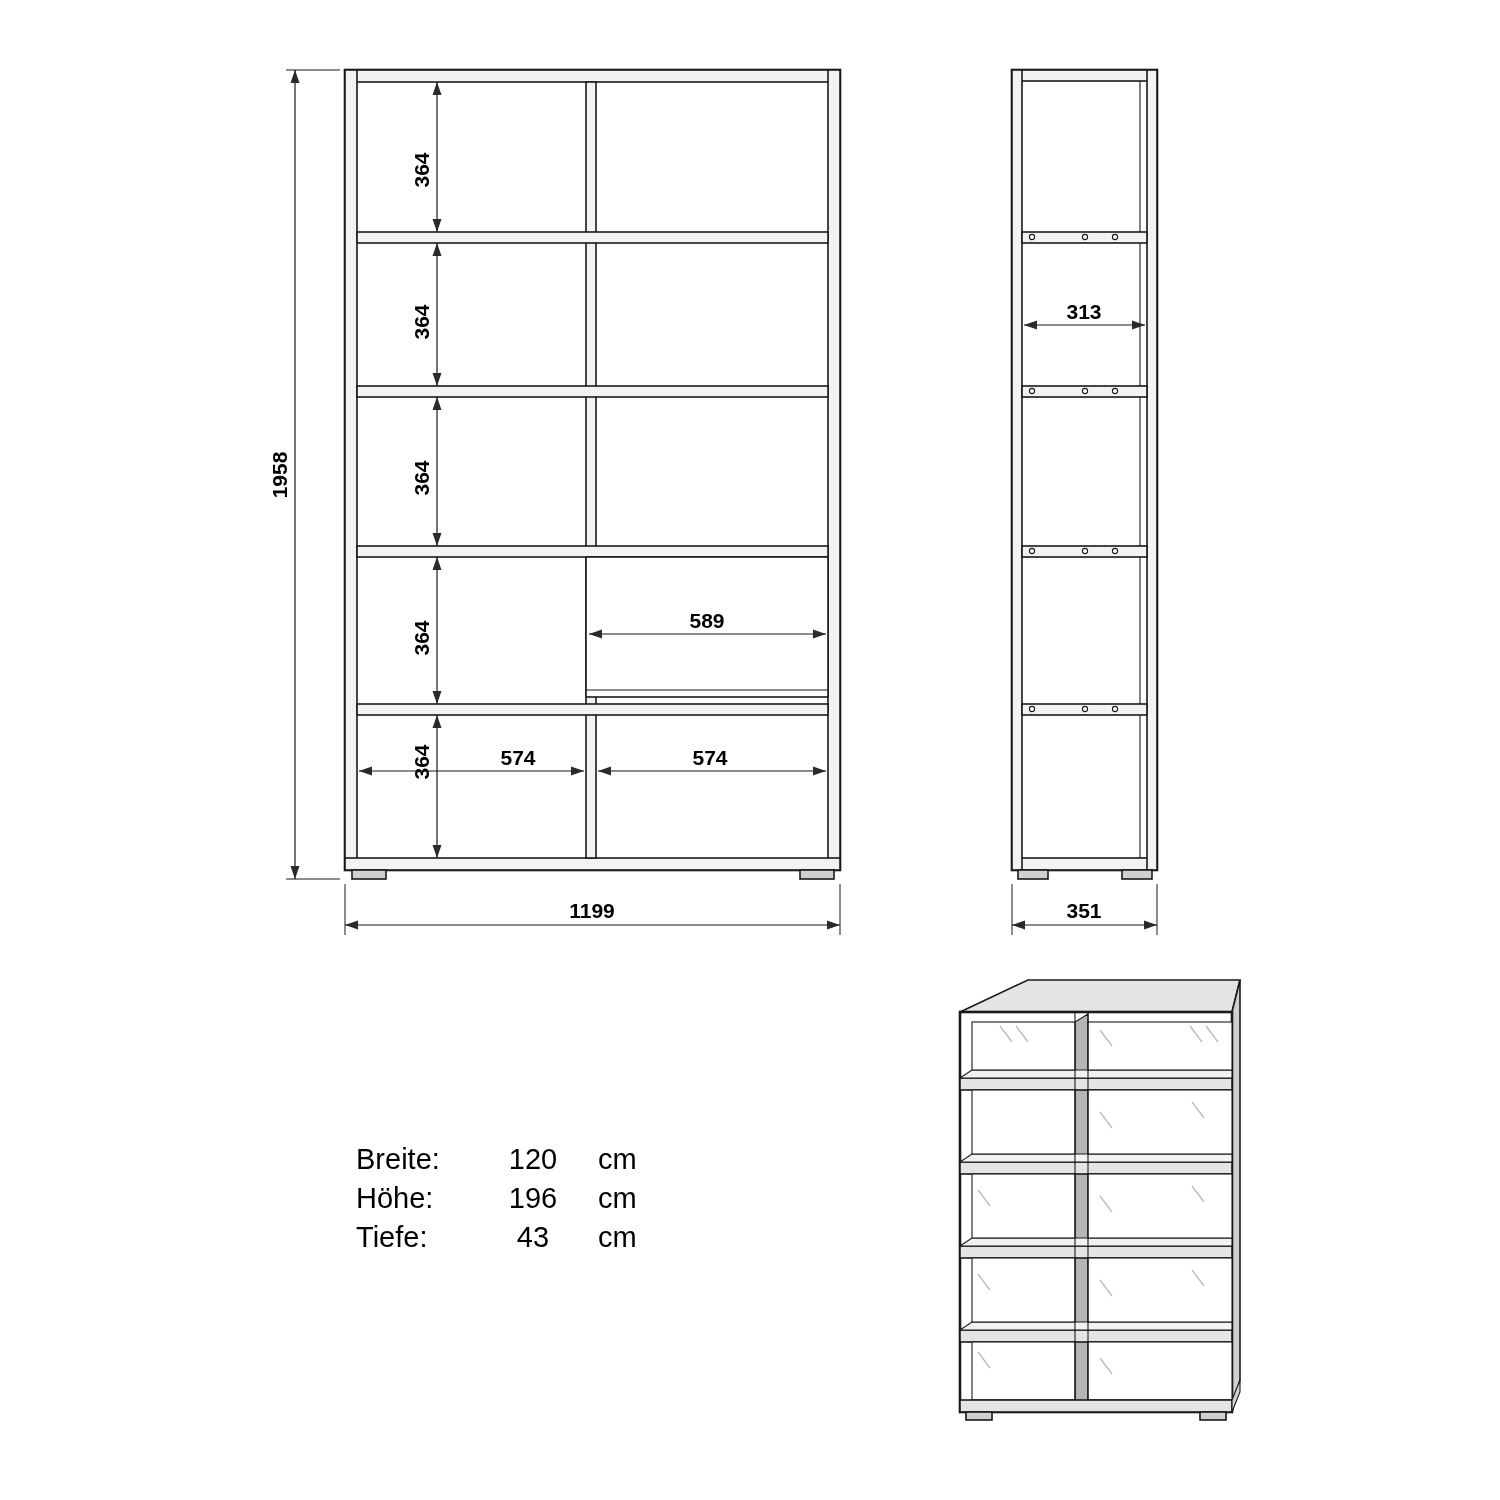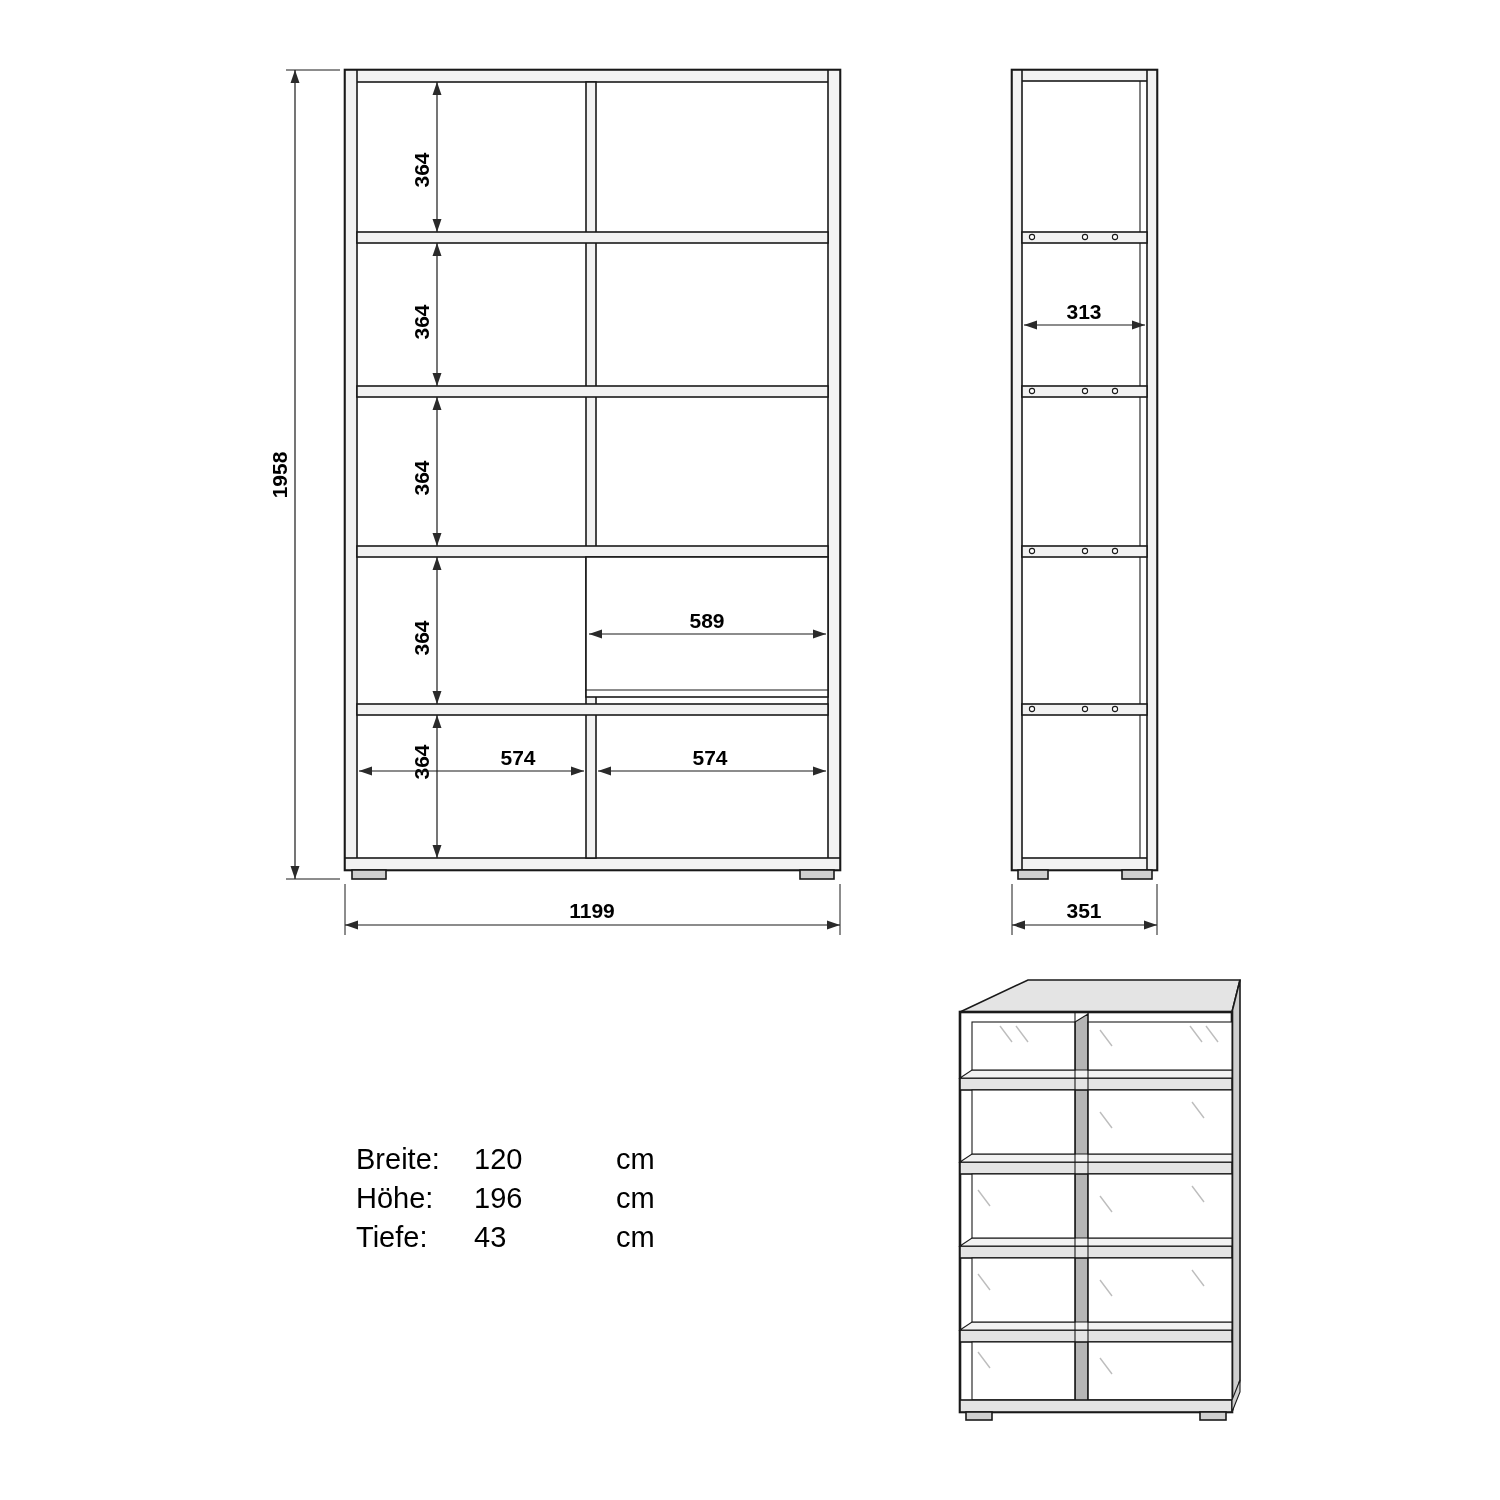--- a/index.html
+++ b/index.html
@@ -58,24 +58,24 @@
     margin: 0 0 22px 0;
   }
   .spec-row {
     display: flex;
     font-size: 29px;
     line-height: 1.34;
   }
   .spec-label { width: 118px; }
   .spec-value {
     width: 118px;
-    text-align: left;
+    text-align: center;
     padding-right: 6px;
   }
-  .spec-unit { width: 60px; margin-left: 18px; }
+  .spec-unit { width: 60px; }
 </style>
 </head>
 <body>
 
 <div id="stage">
 
   <svg id="drawing" viewBox="0 0 1500 1500">
 
     <g>
 

